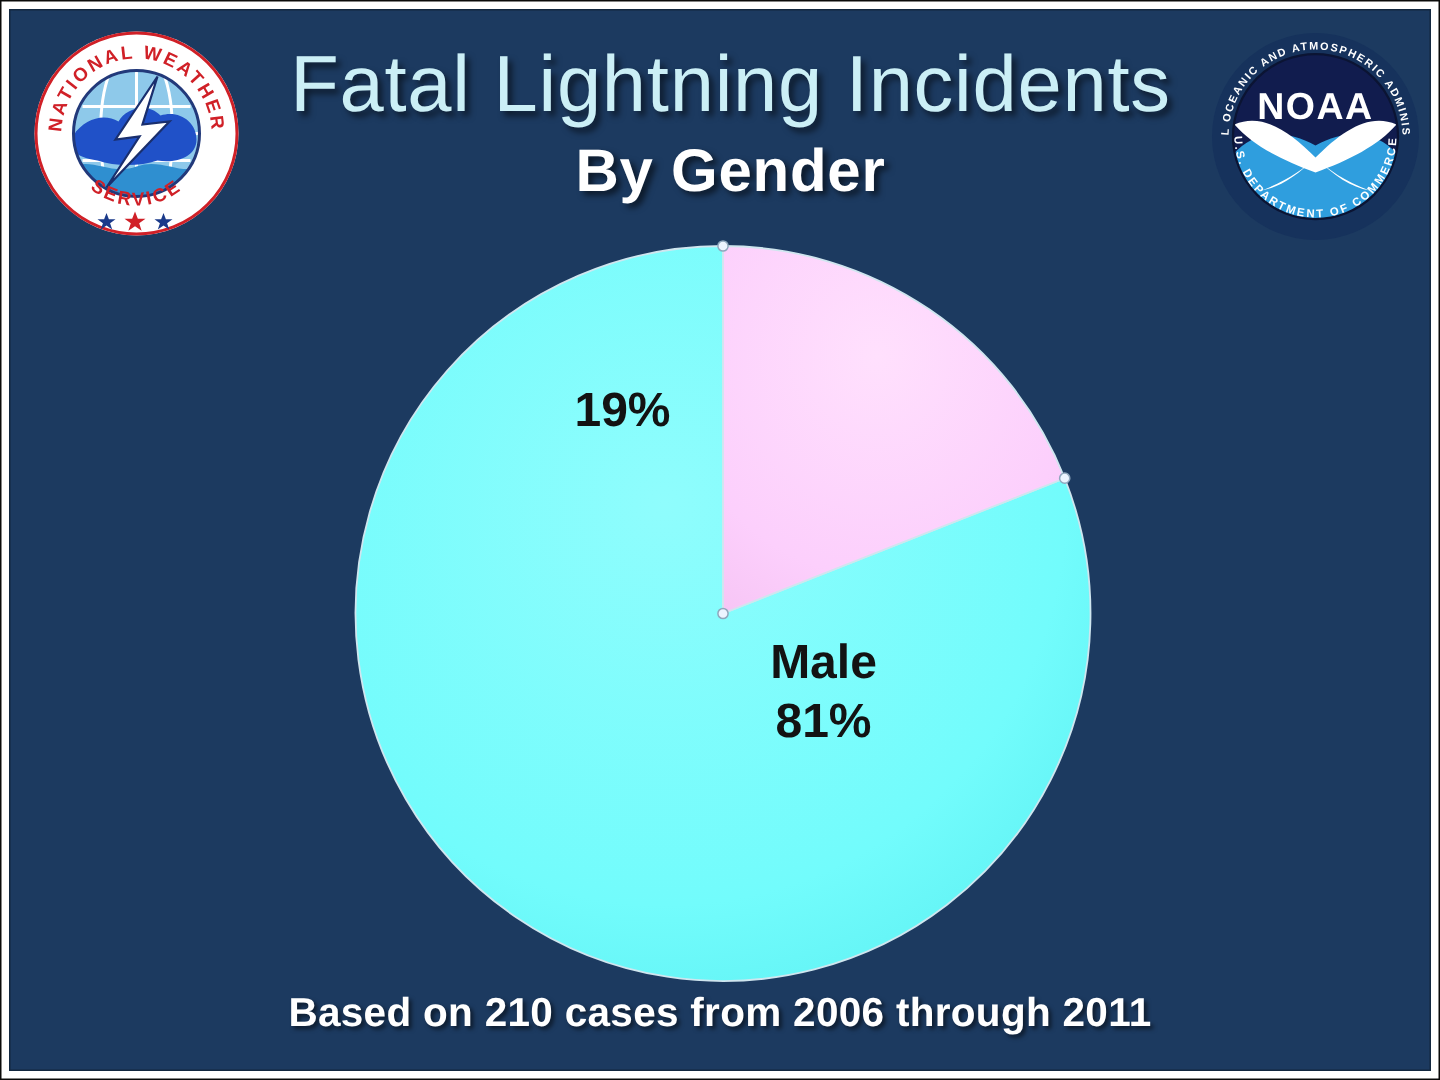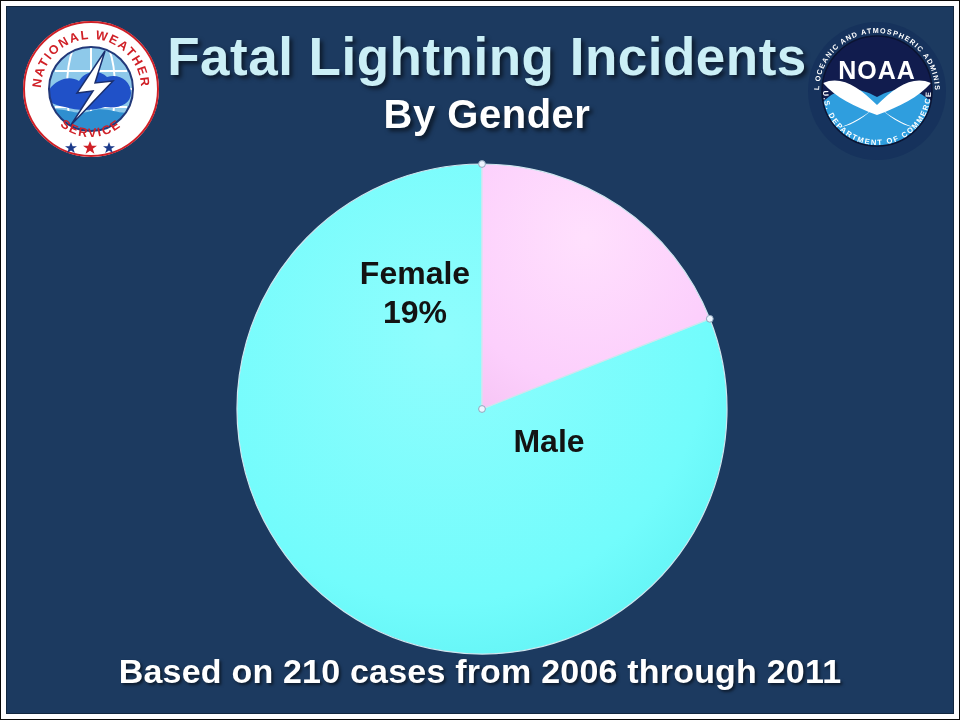--- a/index.html
+++ b/index.html
@@ -40,21 +40,21 @@
     position: absolute;
     left: 160px;
     top: 20px;
     width: 640px;
     text-align: center;
     pointer-events: none;
   }
   #main-title {
     font-size: 53px;
     line-height: 60px;
-    font-weight: 700;
+    font-weight: 400;
     color: #cbeff6;
     letter-spacing: 0.5px;
     text-shadow: 3px 3px 4px rgba(0,0,0,0.55);
     white-space: nowrap;
   }
   #sub-title {
     font-size: 40px;
     line-height: 50px;
     font-weight: 700;
     color: #ffffff;
@@ -117,21 +117,21 @@
   .slice-pct  { display: block; }
 
   
   #footer-note {
     position: absolute;
     left: 0;
     right: 0;
     bottom: 22px;
     text-align: center;
     color: #ffffff;
-    font-size: 34px;
+    font-size: 27px;
     font-weight: 700;
     letter-spacing: 0.2px;
     text-shadow: 2px 2px 3px rgba(0,0,0,0.55);
     white-space: nowrap;
   }
 </style>
 </head>
 <body>
 
 <div id="slide">
@@ -224,24 +224,24 @@
         </g>
         <g>
           <circle id="handle-center" r="3.4" fill="#ecf4ff" stroke="#8fa7bd" stroke-width="1" cx="250" cy="250"></circle>
           <circle id="handle-top" r="3.4" fill="#ecf4ff" stroke="#8fa7bd" stroke-width="1" cx="250.00" cy="5.00"></circle>
           <circle id="handle-split" r="3.4" fill="#ecf4ff" stroke="#8fa7bd" stroke-width="1" cx="477.80" cy="159.81"></circle>
         </g>
       </svg>
     </div>
 
     <div id="label-female" class="slice-label">
-      <span class="slice-name">Female</span>
       <span class="slice-pct">19%</span>
     </div>
 
     <div id="label-male" class="slice-label">
       <span class="slice-name">Male</span>
+      <span class="slice-pct">81%</span>
     </div>
 
     <div id="footer-note">Based on 210 cases from 2006 through 2011</div>
 
   </div>
 </div>
 
 </body></html>

